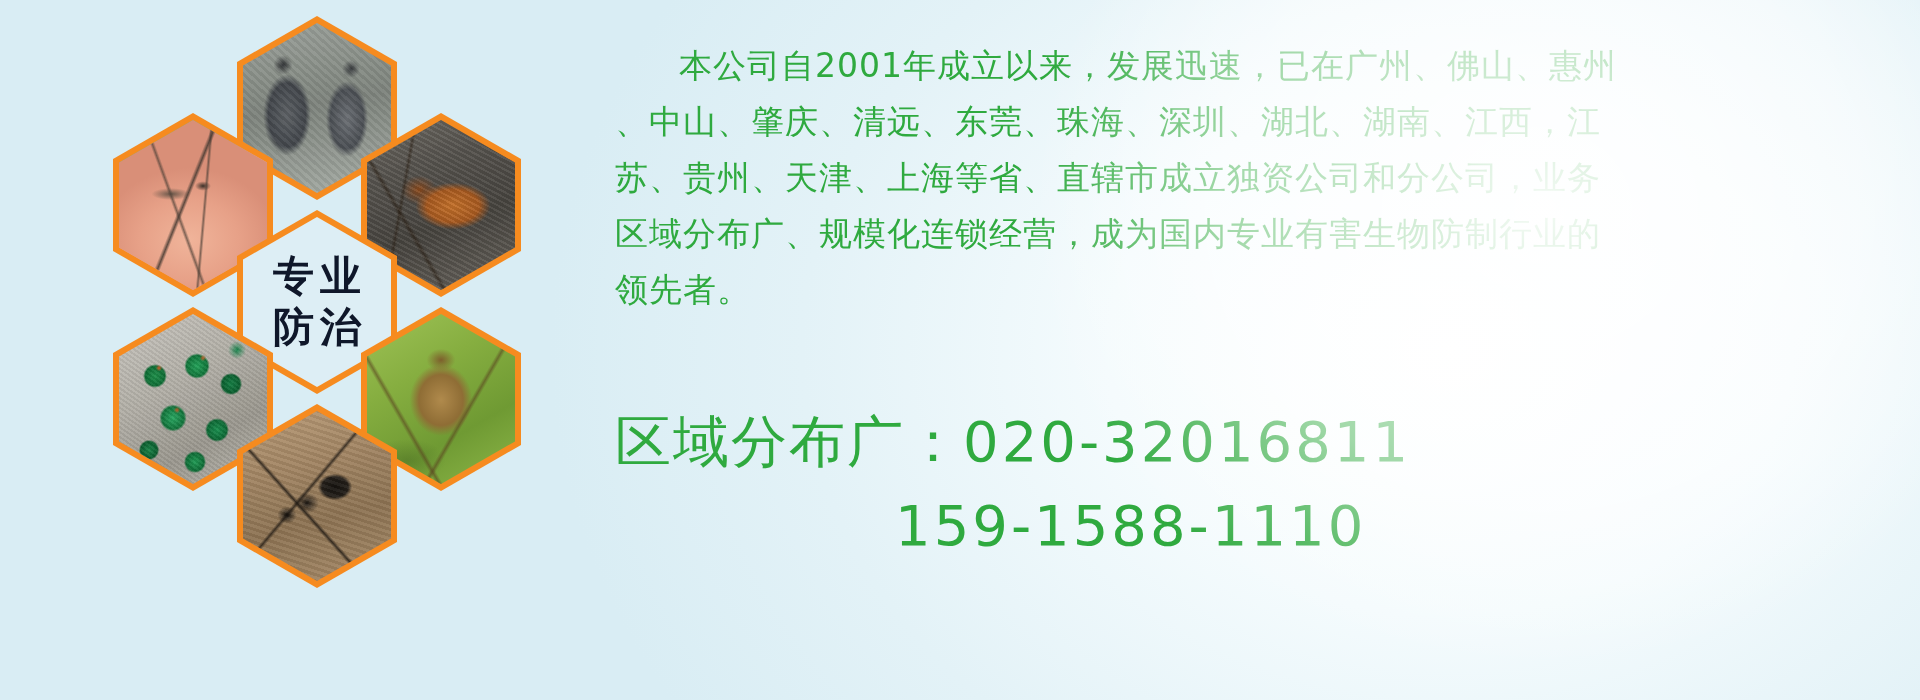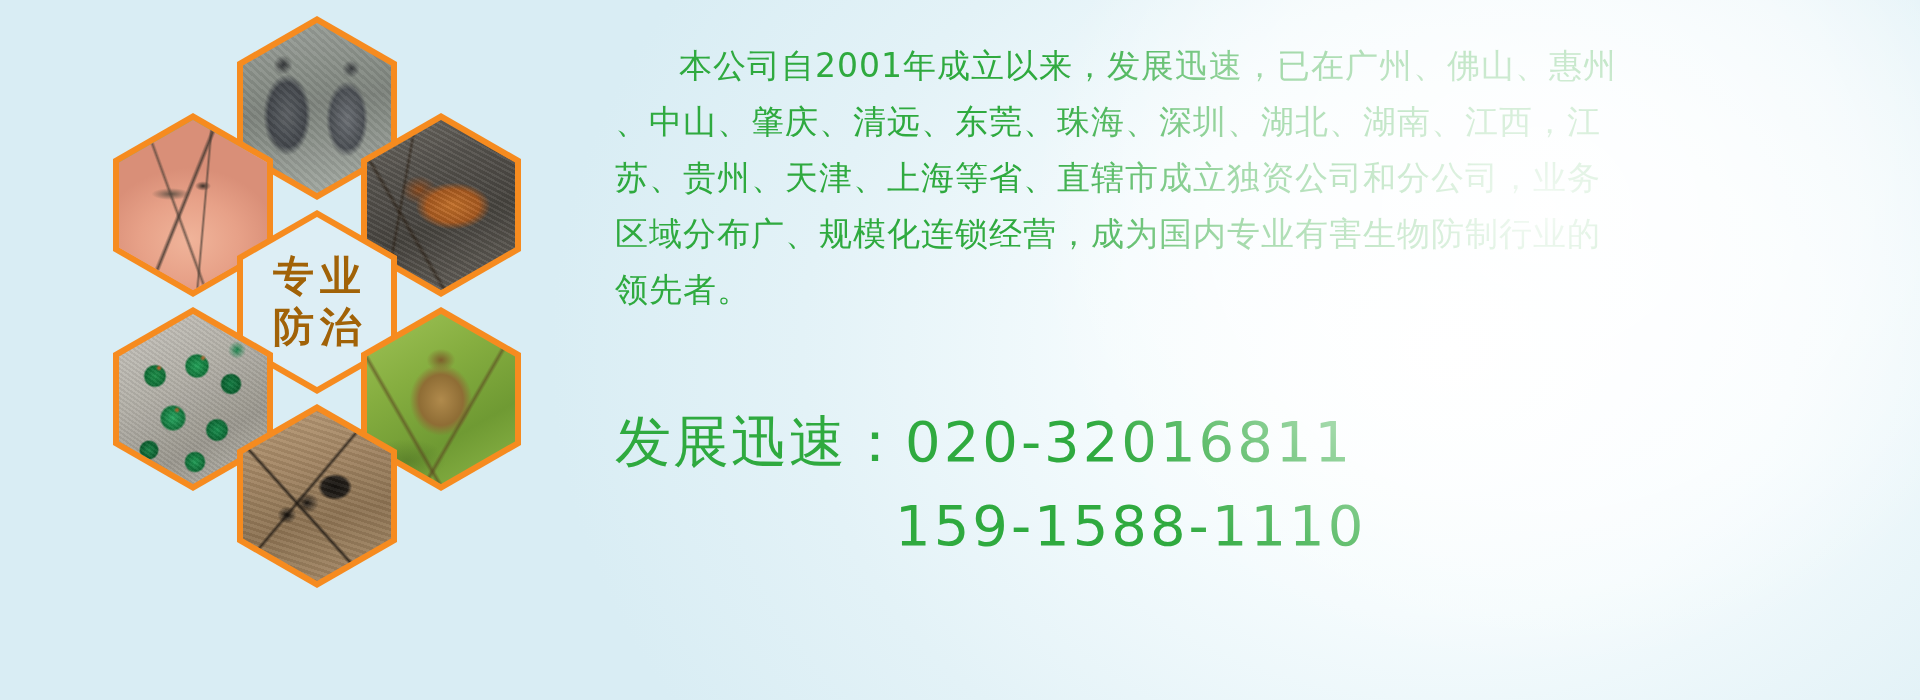--- a/index.html
+++ b/index.html
@@ -78,21 +78,21 @@
   .center-label {
     position: absolute;
     inset: 0;
     display: flex;
     flex-direction: column;
     align-items: center;
     justify-content: center;
     gap: 6px;
   }
   .center-label span {
-    color: #a16207;
+    color: #0f172a;
     font-size: 41px;
     font-weight: bold;
     letter-spacing: 6px;
     text-indent: 6px;
     line-height: 1.1;
     font-family: "DejaVu Sans", "Liberation Sans", sans-serif;
   }
 
   
   .art-rat {
@@ -288,20 +288,20 @@
   <div id="copy">
     <p class="indent">本公司自2001年成立以来，发展迅速，已在广州、佛山、惠州</p>
     <p>、中山、肇庆、清远、东莞、珠海、深圳、湖北、湖南、江西，江</p>
     <p>苏、贵州、天津、上海等省、直辖市成立独资公司和分公司，业务</p>
     <p>区域分布广、规模化连锁经营，成为国内专业有害生物防制行业的</p>
     <p>领先者。</p>
   </div>
 
   <div id="contact">
     <div class="line">
-      <span>发展迅速：</span><span class="phone-num">020-32016811</span>
+      <span>区域分布广：</span><span class="phone-num">020-32016811</span>
     </div>
     <div class="line second">
       <span class="phone-num">159-1588-1110</span>
     </div>
   </div>
 
 </div>
 
 </body></html>

